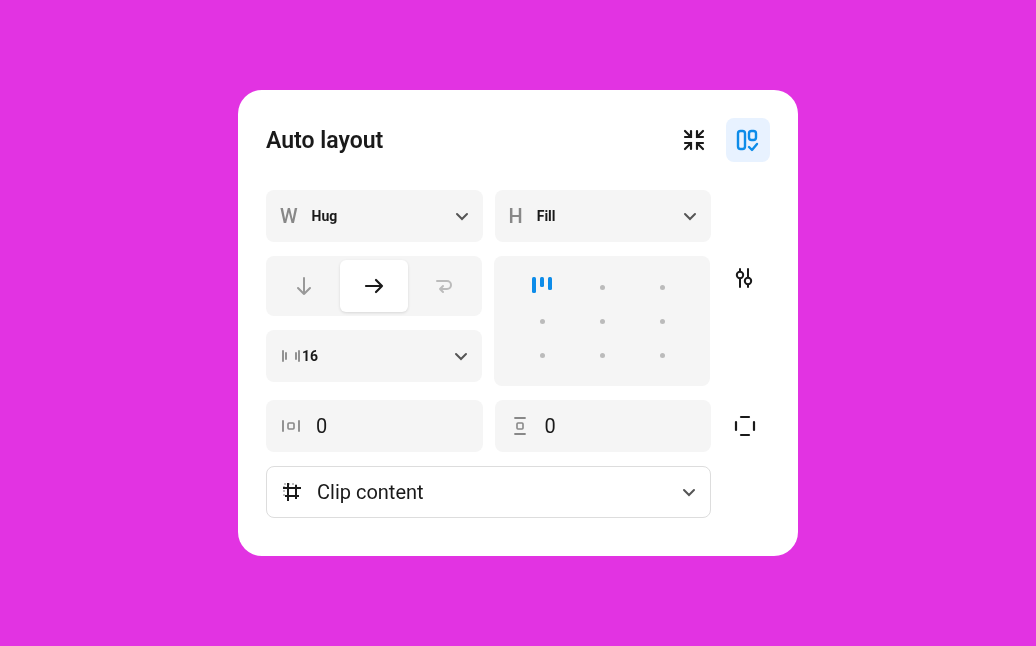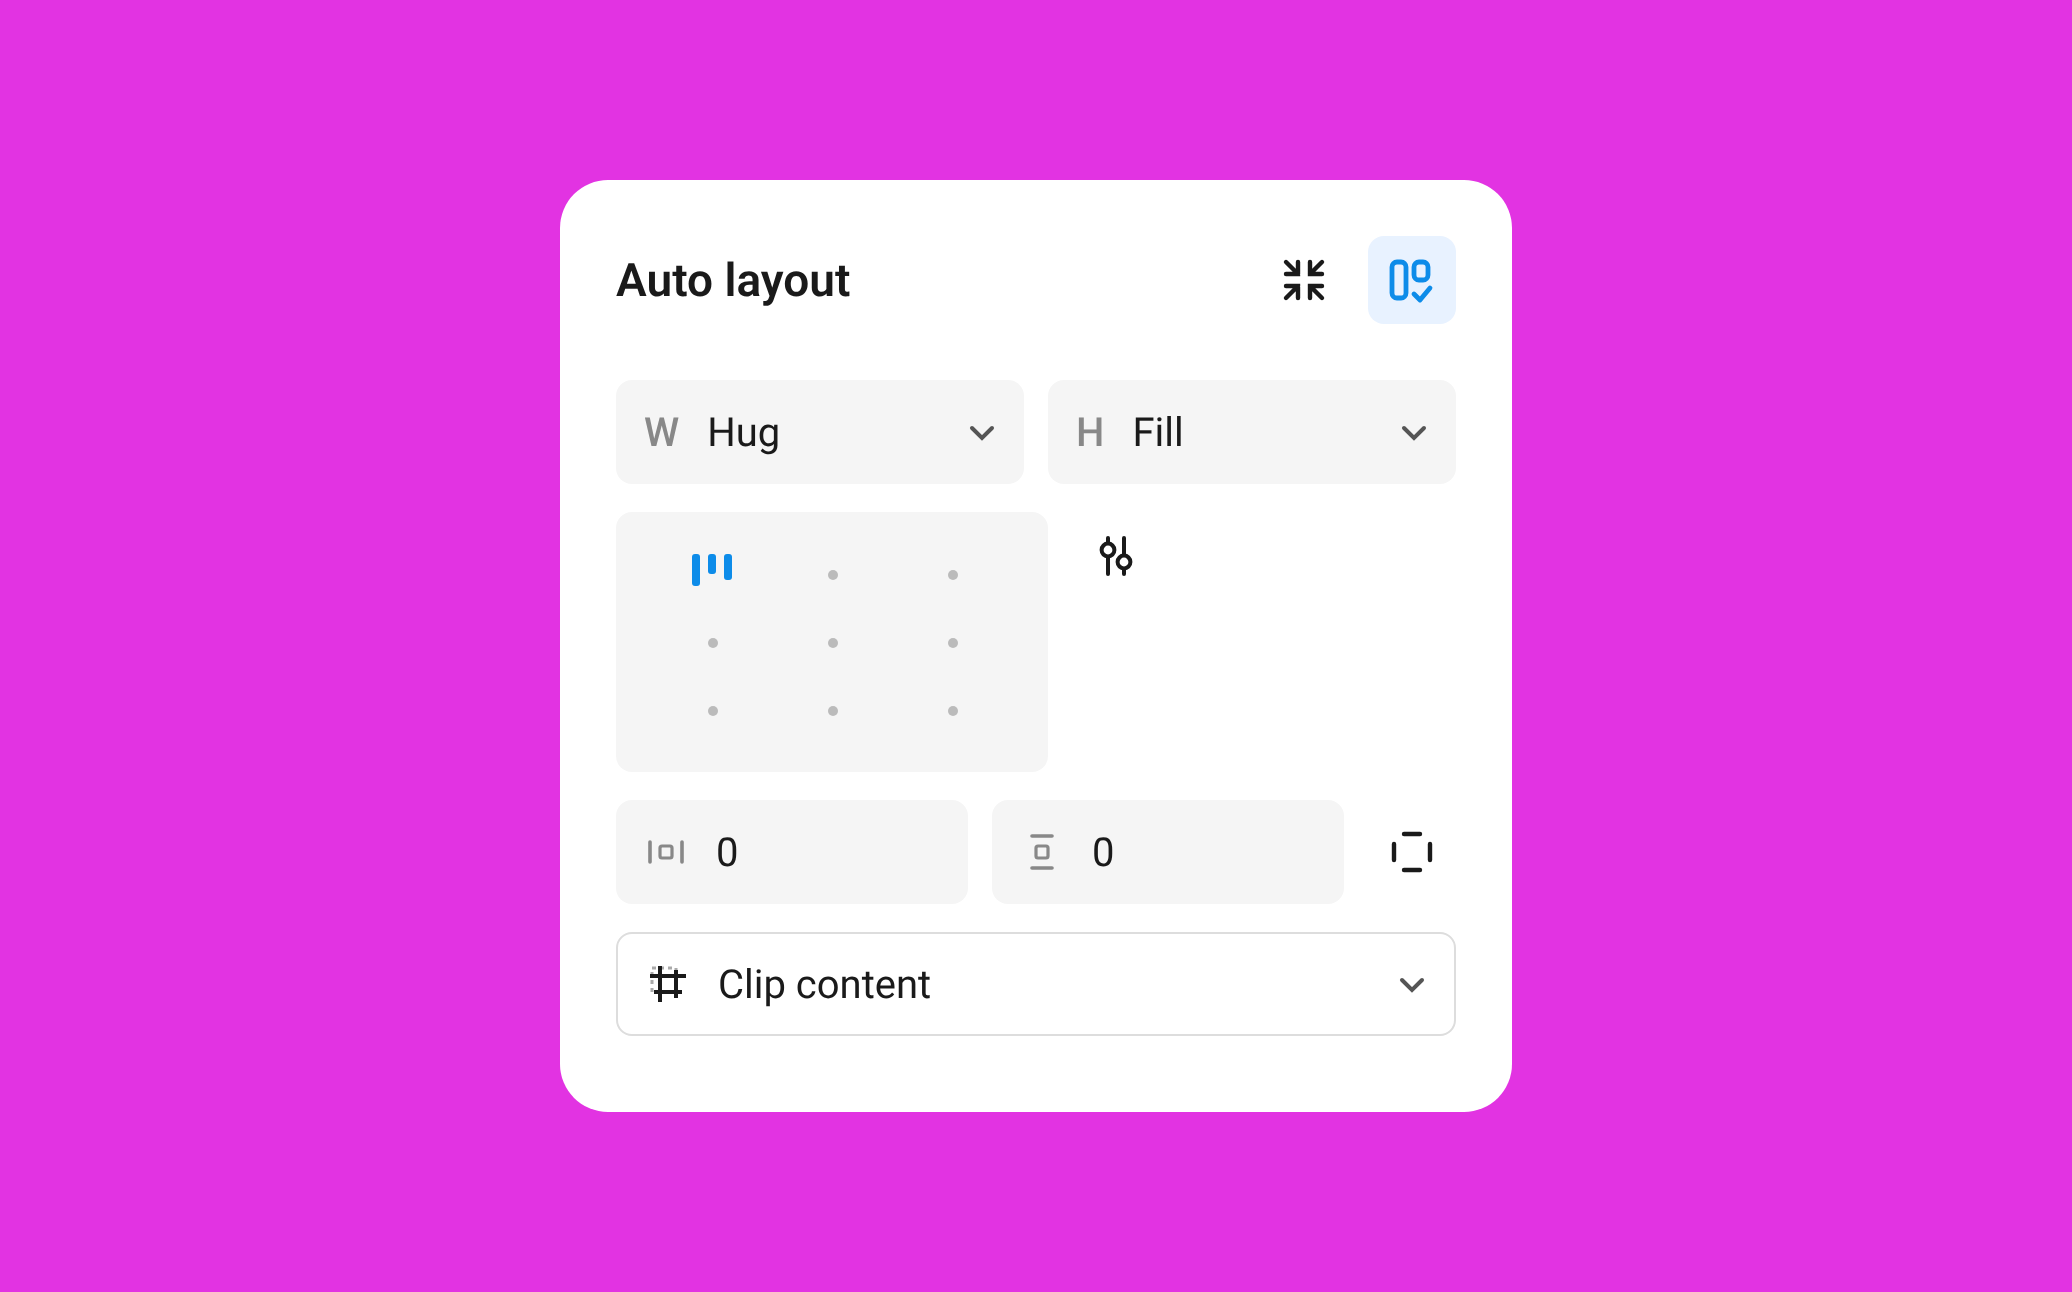--- a/index.html
+++ b/index.html
@@ -12,21 +12,21 @@
       background: #e233e2;
       width: 1036px;
       height: 646px;
       display: flex;
       align-items: center;
       justify-content: center;
     }
     .panel {
       background: white;
       border-radius: 24px;
-      width: 476px;
+      width: 560px;
       padding: 28px 28px 34px 28px;
     }
     .header {
       display: flex;
       align-items: center;
       justify-content: space-between;
       margin-bottom: 28px;
     }
     .title {
       font-size: 23px;
@@ -73,22 +73,23 @@
       position: relative;
     }
     .select-field .prefix {
       color: #888;
       font-size: 20px;
       font-weight: 500;
       margin-right: 14px;
     }
     .select-field .value {
       color: #1a1a1a;
-      font-size: 20px;
+      font-size: 14px;
       flex: 1;
+      font-weight: bold;
     }
     .select-field .chevron {
       color: #555;
     }
     .direction-group {
       background: #f5f5f5;
       border-radius: 8px;
       height: 60px;
       display: flex;
       align-items: center;
@@ -230,20 +231,52 @@
         <span class="chevron">
           <svg width="14" height="10" viewBox="0 0 14 10">
               <path d="M2 3 L7 8 L12 3" stroke="#555" stroke-width="2" fill="none" stroke-linecap="round"></path>
             </svg>
         </span>
       </div>
     </div>
   </div>
 
   <div class="row" style="align-items:flex-start">
+    <div style="display:flex;flex-direction:column;gap:14px;width:216px">
+      <div class="direction-group">
+        <div class="dir-btn">
+          <svg width="22" height="22" viewBox="0 0 22 22">
+            <path d="M11 3 L11 19 M5 13 L11 19 L17 13" stroke="#999" stroke-width="2" fill="none" stroke-linecap="round" stroke-linejoin="round"></path>
+          </svg>
+        </div>
+        <div class="dir-btn selected">
+          <svg width="22" height="22" viewBox="0 0 22 22">
+            <path d="M3 11 L19 11 M13 5 L19 11 L13 17" stroke="#1a1a1a" stroke-width="2.2" fill="none" stroke-linecap="round" stroke-linejoin="round"></path>
+          </svg>
+        </div>
+        <div class="dir-btn">
+          <svg width="22" height="22" viewBox="0 0 22 22">
+            <path d="M4 6 L14 6 A4 4 0 0 1 14 14 L7 14 M10 11 L7 14 L10 17" stroke="#bbb" stroke-width="2" fill="none" stroke-linecap="round" stroke-linejoin="round"></path>
+          </svg>
+        </div>
+      </div>
+      <div class="select-field">
+        <span class="icon">
+          <svg width="22" height="22" viewBox="0 0 22 22">
+            <path d="M3 6 L3 16 M6 8 L6 14 M16 8 L16 14 M19 6 L19 16" stroke="#888" stroke-width="1.8" fill="none" stroke-linecap="round"></path>
+          </svg>
+        </span>
+        <span class="value">16</span>
+        <span class="chevron">
+          <svg width="14" height="10" viewBox="0 0 14 10">
+              <path d="M2 3 L7 8 L12 3" stroke="#555" stroke-width="2" fill="none" stroke-linecap="round"></path>
+            </svg>
+        </span>
+      </div>
+    </div>
 
     <div class="alignment-grid">
       <div class="align-cell align-selected">
         <svg width="24" height="20" viewBox="0 0 24 20">
           <rect x="2" y="0" width="4" height="16" rx="1.5" fill="#0d8ce9"></rect>
           <rect x="10" y="0" width="4" height="10" rx="1.5" fill="#0d8ce9"></rect>
           <rect x="18" y="0" width="4" height="13" rx="1.5" fill="#0d8ce9"></rect>
         </svg>
       </div>
       <div class="align-cell">

